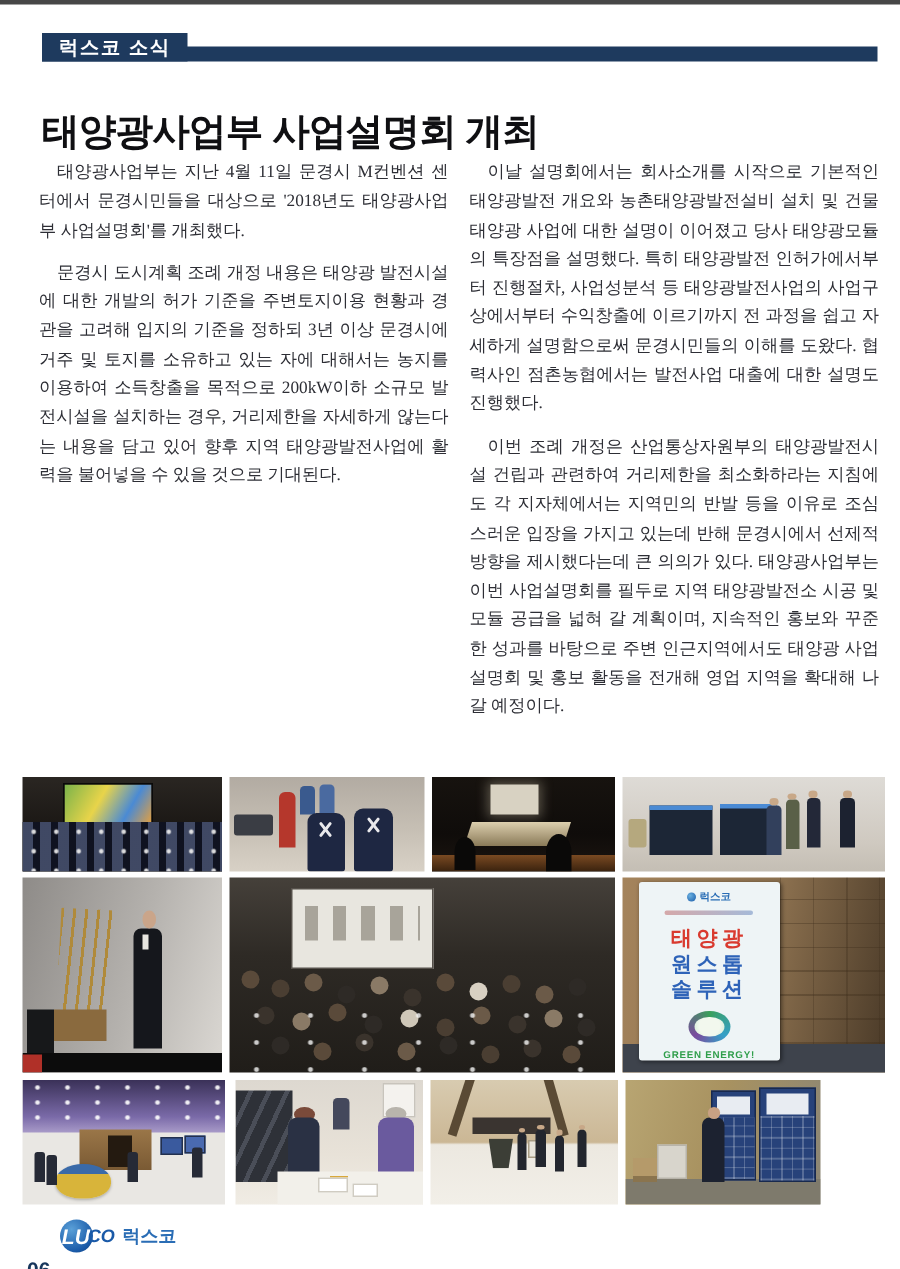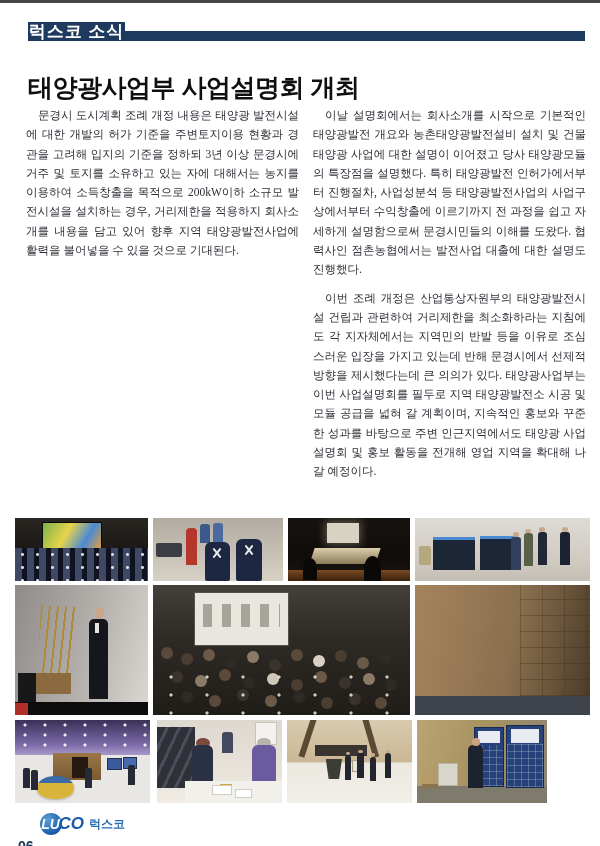--- a/index.html
+++ b/index.html
@@ -6,21 +6,21 @@
   body{width:600px;height:846px;background:#ffffff;position:relative;overflow:hidden;
        font-family:"Liberation Sans","DejaVu Sans",sans-serif;}
   .abs{position:absolute;}
 
   
   #topstrip{left:0;top:0;width:600px;height:3px;background:#474747;}
 
   
   #hdr-bar{left:28px;top:31px;width:557px;height:10px;background:#1e3a5e;}
   #hdr-tab{left:28px;top:22px;width:97px;height:19px;background:#1e3a5e;
-           color:#fff;font-size:17px;font-weight:bold;letter-spacing:1px;
+           color:#fff;font-size:13px;font-weight:bold;letter-spacing:1px;
            display:flex;align-items:center;justify-content:center;}
 
   
   #title{left:28px;top:54px;width:540px;font-size:25px;font-weight:bold;color:#0f0f12;
          letter-spacing:-0.5px;}
 
   
   #cols{left:26px;top:106px;width:560px;display:flex;gap:14px;}
   .col{width:273px;}
   .col p{margin:0 0 9px 0;font-family:"Liberation Serif","DejaVu Serif",serif;
@@ -182,38 +182,39 @@
   .stool11{left:4%;bottom:18%;width:12%;height:15%;background:#b59a6a;border-bottom:4px solid #8a744e;}
 
   
   #footer{left:18px;top:812px;width:300px;height:24px;display:flex;align-items:center;gap:6px;}
   #pagenum{color:#17365c;font-weight:bold;font-size:14px;margin-top:44px;}
   #logo{display:flex;align-items:center;}
   #logo-globe{width:22px;height:22px;border-radius:50%;
     background:radial-gradient(circle at 35% 30%,#5aa0d8,#1a5aa8 70%,#123c74);
     color:#fff;font-size:14px;font-weight:bold;font-style:italic;
     display:flex;align-items:center;justify-content:center;}
-  #logo-co{color:#1a5aa8;font-weight:bold;font-style:italic;font-size:17px;margin-left:-3px;}
+  #logo-co{color:#1a5aa8;font-weight:bold;font-style:italic;font-size:12px;margin-left:-3px;}
   #logo-name{color:#2a6db5;font-weight:bold;font-size:12px;margin-left:5px;}
 </style>
 </head>
 <body>
 
 <div id="topstrip" class="abs"></div>
 
 <div id="hdr-bar" class="abs"></div>
 <div id="hdr-tab" class="abs">
   <span>럭스코 소식</span>
 </div>
 
 <h1 id="title" class="abs">태양광사업부 사업설명회 개최</h1>
 
 <div id="cols" class="abs">
   <div class="col">
-    <p>문경시 도시계획 조례 개정 내용은 태양광 발전시설에 대한 개발의 허가 기준을 주변토지이용 현황과 경관을 고려해 입지의 기준을 정하되 3년 이상 문경시에 거주 및 토지를 소유하고 있는 자에 대해서는 농지를 이용하여 소득창출을 목적으로 200kW이하 소규모 발전시설을 설치하는 경우, 거리제한을 적용하지 회사소개를 내용을 담고 있어 향후 지역 태양광발전사업에 활력을 불어넣을 수 있을 것으로 기대된다.</p>
+    <p>태양광사업부는 지난 4월 11일 문경시 M컨벤션 센터에서 문경시민들을 대상으로 '2018년도 태양광사업부 사업설명회'를 개최했다.</p>
+    <p>문경시 도시계획 조례 개정 내용은 태양광 발전시설에 대한 개발의 허가 기준을 주변토지이용 현황과 경관을 고려해 입지의 기준을 정하되 3년 이상 문경시에 거주 및 토지를 소유하고 있는 자에 대해서는 농지를 이용하여 소득창출을 목적으로 200kW이하 소규모 발전시설을 설치하는 경우, 거리제한을 자세하게 않는다는 내용을 담고 있어 향후 지역 태양광발전사업에 활력을 불어넣을 수 있을 것으로 기대된다.</p>
   </div>
   <div class="col">
     <p>이날 설명회에서는 회사소개를 시작으로 기본적인 태양광발전 개요와 농촌태양광발전설비 설치 및 건물태양광 사업에 대한 설명이 이어졌고 당사 태양광모듈의 특장점을 설명했다. 특히 태양광발전 인허가에서부터 진행절차, 사업성분석 등 태양광발전사업의 사업구상에서부터 수익창출에 이르기까지 전 과정을 쉽고 자세하게 설명함으로써 문경시민들의 이해를 도왔다. 협력사인 점촌농협에서는 발전사업 대출에 대한 설명도 진행했다.</p>
     <p>이번 조례 개정은 산업통상자원부의 태양광발전시설 건립과 관련하여 거리제한을 최소화하라는 지침에도 각 지자체에서는 지역민의 반발 등을 이유로 조심스러운 입장을 가지고 있는데 반해 문경시에서 선제적 방향을 제시했다는데 큰 의의가 있다. 태양광사업부는 이번 사업설명회를 필두로 지역 태양광발전소 시공 및 모듈 공급을 넓혀 갈 계획이며, 지속적인 홍보와 꾸준한 성과를 바탕으로 주변 인근지역에서도 태양광 사업설명회 및 홍보 활동을 전개해 영업 지역을 확대해 나갈 예정이다.</p>
   </div>
 </div>
 
 <div id="p1" class="ph">
   <div class="abs scr1"></div>
   <div class="abs chairs1"></div>
@@ -275,20 +276,32 @@
   </div>
   <div class="abs heads6">
     <div class="dot6"></div>
   </div>
   <div class="abs bows6"></div>
 </div>
 
 <div id="p7" class="ph">
   <div class="abs tiles7"></div>
   <div class="abs floor7"></div>
+  <div class="abs banner7">
+    <div class="b7-logo">
+      <span class="b7-globe"></span>
+      <span>럭스코</span>
+    </div>
+    <div class="b7-slogan"></div>
+    <div class="b7-big b7-red">태양광</div>
+    <div class="b7-big b7-blue">원스톱</div>
+    <div class="b7-big b7-blue">솔루션</div>
+    <div class="b7-circle"></div>
+    <div class="b7-green">GREEN ENERGY!</div>
+  </div>
 </div>
 
 <div id="p8" class="ph">
   <div class="abs ceil8"></div>
   <div class="abs lights8"></div>
   <div class="abs stage8"></div>
   <div class="abs door8"></div>
   <div class="abs scrn8"></div>
   <div class="abs scrn8b"></div>
   <div class="abs table8"></div>

